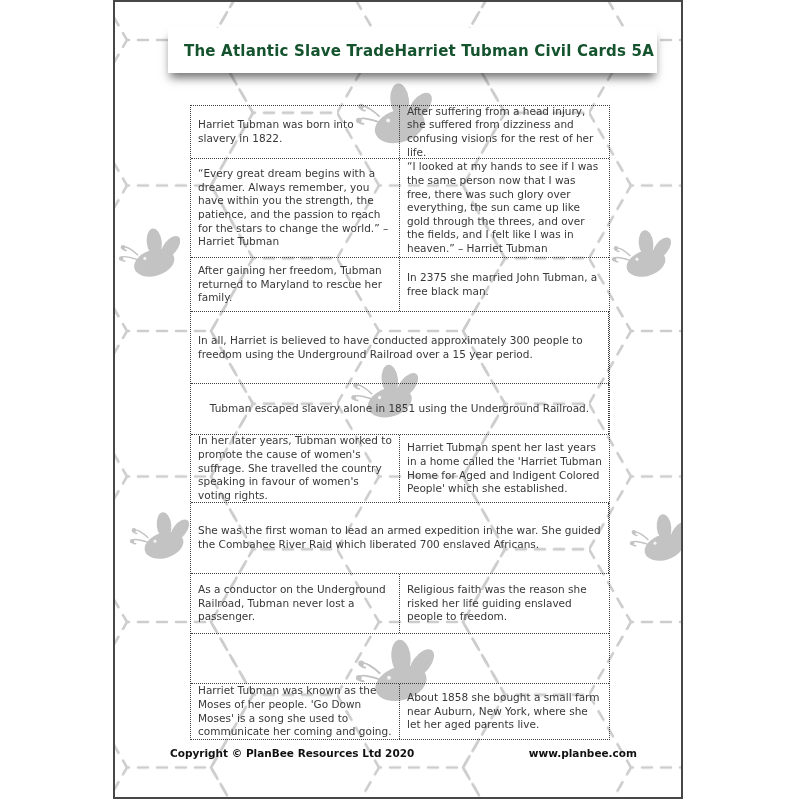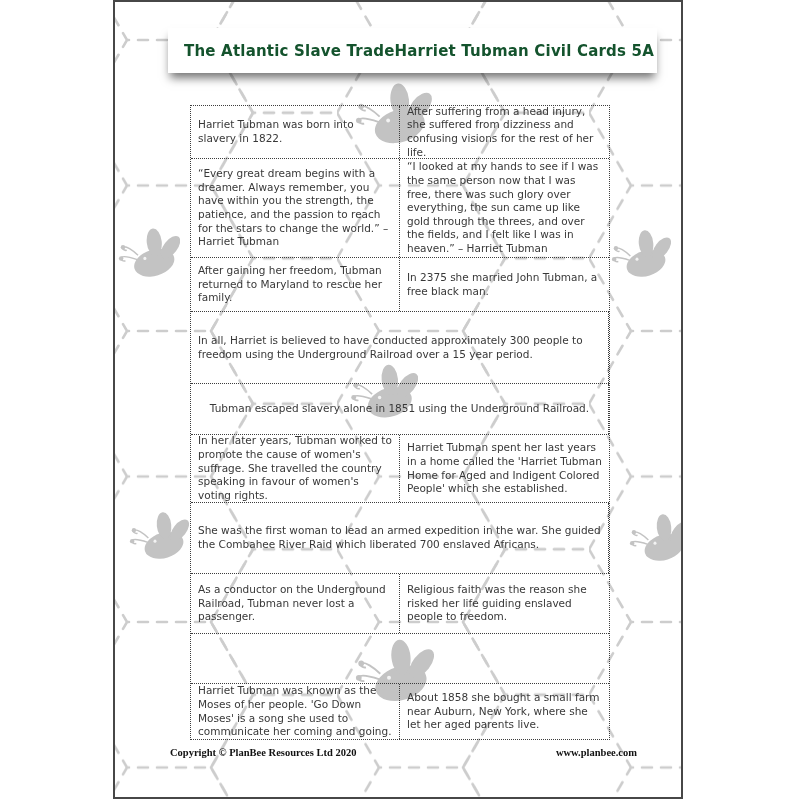--- a/index.html
+++ b/index.html
@@ -48,21 +48,21 @@
   .card-row:nth-child(5){height:51px}
   .card-row:nth-child(6){height:68px}
   .card-row:nth-child(7){height:71px}
   .card-row:nth-child(8){height:60px}
   .card-row:nth-child(9){height:50px}
   .card-row:nth-child(10){height:56px}
 
   
   .footer {
     position:absolute; left:55px; right:44px; top:745px; z-index:2;
-    display:flex; justify-content:space-between; align-items:center;font-family:Liberation Serif, serif;
+    display:flex; justify-content:space-between; align-items:center;
   }
   .footer-text { font-weight:bold; font-size:10.5px; color:#111111; white-space:nowrap; }
 </style>
 </head>
 <body>
 
 <div class="canvas">
   <div class="page">
 
     <svg class="honeycomb" width="570" height="799" xmlns="http://www.w3.org/2000/svg">

